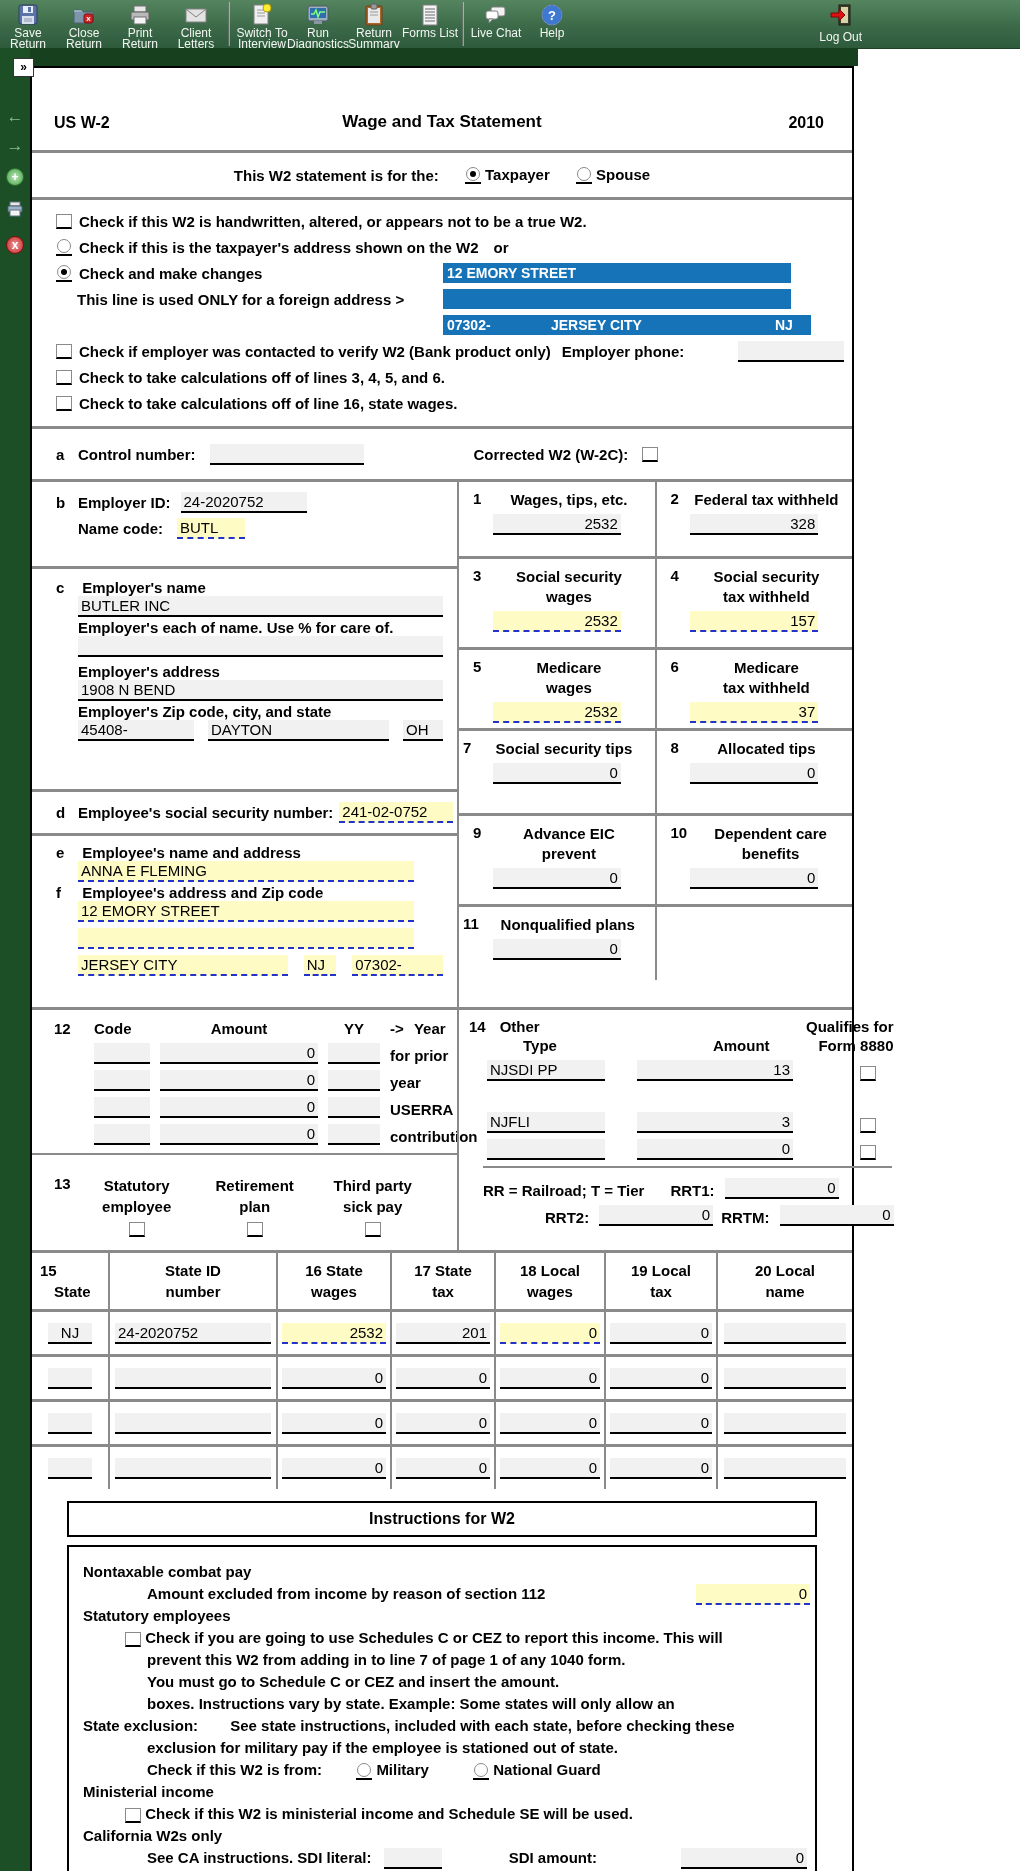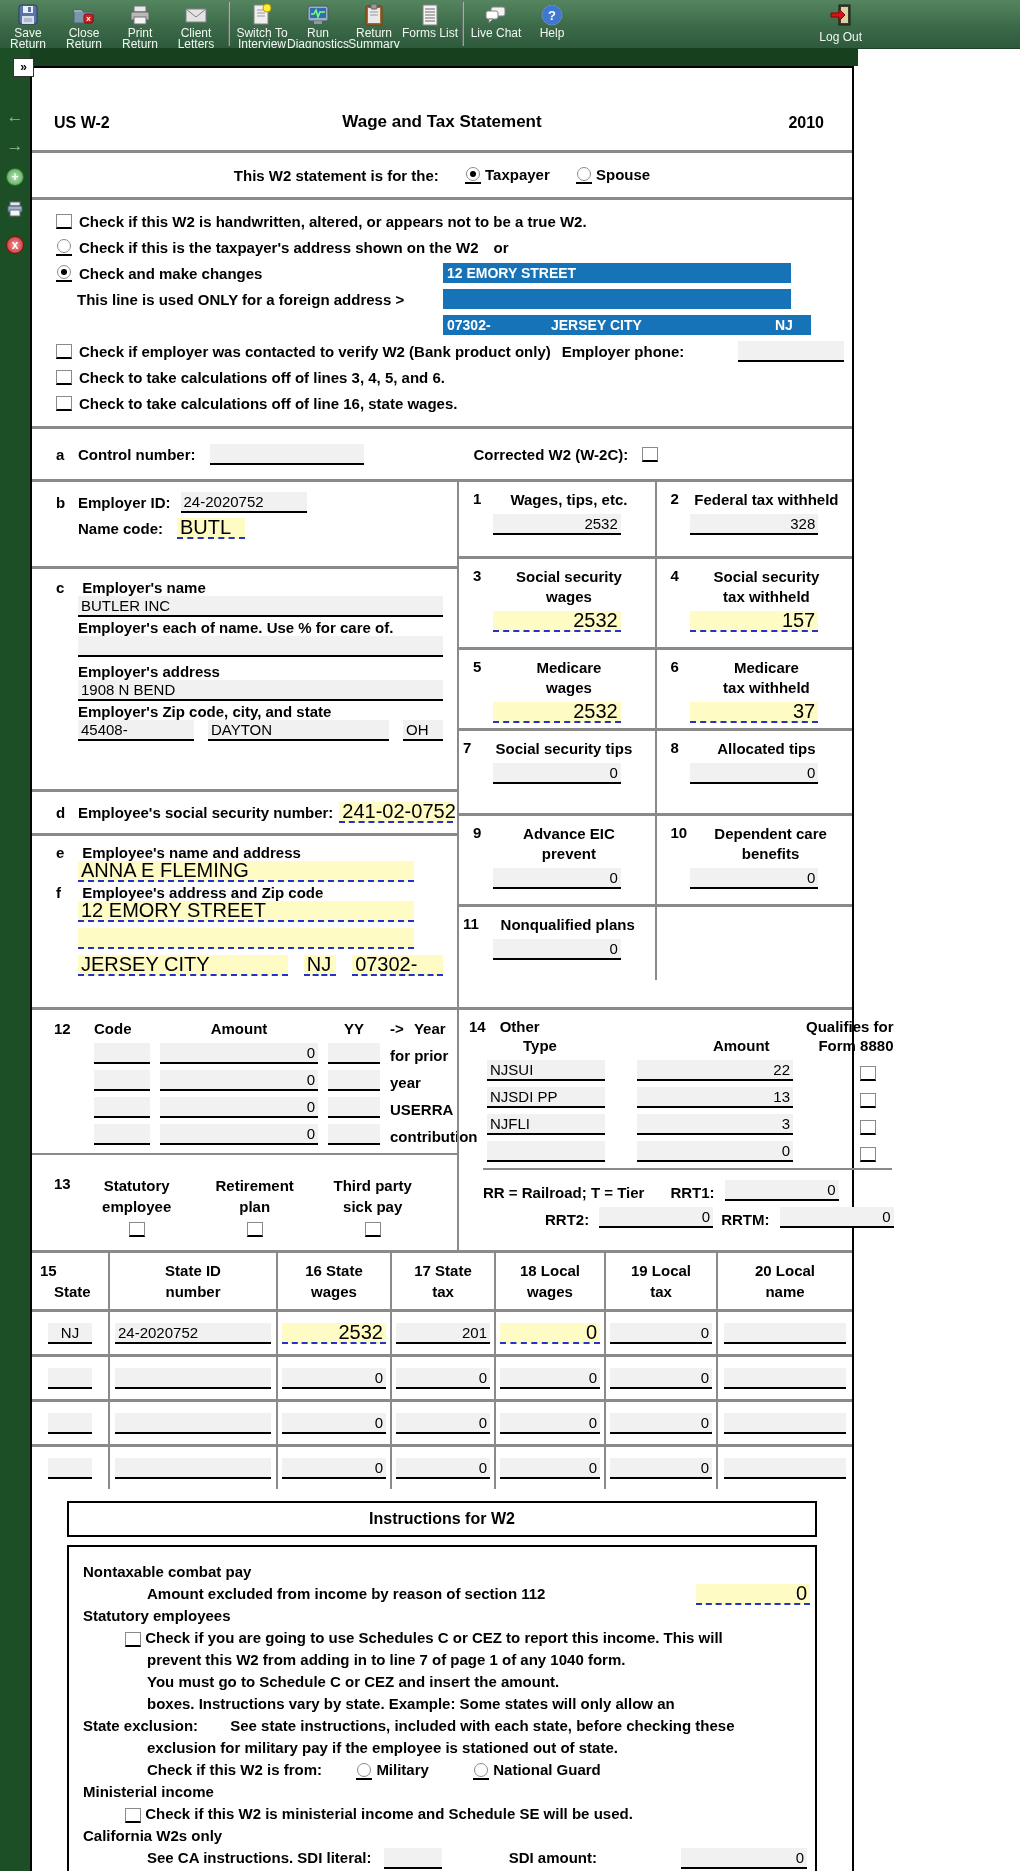--- a/index.html
+++ b/index.html
@@ -48,21 +48,21 @@
       background:#fff;vertical-align:middle;cursor:pointer;}
   .rdw{display:inline-block;border-bottom:2px solid #000;padding:0 1px 1px 1px;line-height:0;vertical-align:middle;cursor:pointer;}
   .rd{display:inline-block;width:12px;height:12px;border:1px solid #8a8a8a;border-radius:50%;background:#fff;}
   .rd.on{position:relative;}
   .rd.on::after{content:"";position:absolute;left:3px;top:3px;width:6px;height:6px;border-radius:50%;background:#000;}
   .rdw .rd{vertical-align:top;}
 
   
   .gfield{background:#f1f1f1;border-bottom:2px solid #000;height:19px;font-size:15px;font-weight:normal;
           padding:0 3px;line-height:19px;white-space:nowrap;cursor:text;}
-  .yfield{background:#fffbc4;border-bottom:2px dashed #2233cc;height:19px;font-size:20px;font-weight:normal;
+  .yfield{background:#fffbc4;border-bottom:2px dashed #2233cc;height:19px;font-size:15px;font-weight:normal;
           padding:0 3px;line-height:19px;white-space:nowrap;cursor:text;}
   .bfield{background:#1673b8;color:#fff;height:20px;font-size:14px;font-weight:bold;
           padding:0 4px;line-height:20px;white-space:nowrap;cursor:text;}
   .rt{text-align:right;}
 
   .checks{padding:8px 0 10px 24px;position:relative;}
   .chrow{height:26px;display:flex;align-items:center;gap:7px;position:relative;}
 
   .arow{height:50px;display:flex;align-items:center;padding-left:24px;}
 
@@ -543,31 +543,26 @@
           <span>14</span>
           <span style="margin-left:14px;">Other</span>
           <span style="margin-left:auto;">Qualifies for</span>
         </div>
         <div style="display:flex;margin-top:2px;margin-bottom:6px;">
           <span style="margin-left:54px;">Type</span>
           <span style="margin-left:156px;">Amount</span>
           <span style="margin-left:auto;">Form 8880</span>
         </div>
         <div class="b14row">
-            <span class="gfield" style="width:112px;margin-left:18px;">NJSUI</span>
-          <span class="gfield rt" style="width:150px;margin-left:32px;">22</span>
-          <span class="ck" style="margin-left:auto;margin-right:18px;"></span>
-          </div>
-        <div class="b14row">
             <span class="gfield" style="width:112px;margin-left:18px;">NJSDI PP</span>
           <span class="gfield rt" style="width:150px;margin-left:32px;">13</span>
           <span class="ck" style="margin-left:auto;margin-right:18px;"></span>
           </div>
         <div class="b14row">
-            <span class="gfield" style="width:112px;margin-left:18px;">NJFLI</span>
+            <span class="gfield" style="width:112px;margin-left:18px;margin-top:25px;">NJFLI</span>
           <span class="gfield rt" style="width:150px;margin-left:32px;">3</span>
           <span class="ck" style="margin-left:auto;margin-right:18px;"></span>
           </div>
         <div class="b14row">
             <span class="gfield" style="width:112px;margin-left:18px;"></span>
           <span class="gfield rt" style="width:150px;margin-left:32px;">0</span>
           <span class="ck" style="margin-left:auto;margin-right:18px;"></span>
           </div>
       </div>
       <div class="hr2" style="margin:2px 12px 0 24px;"></div>

